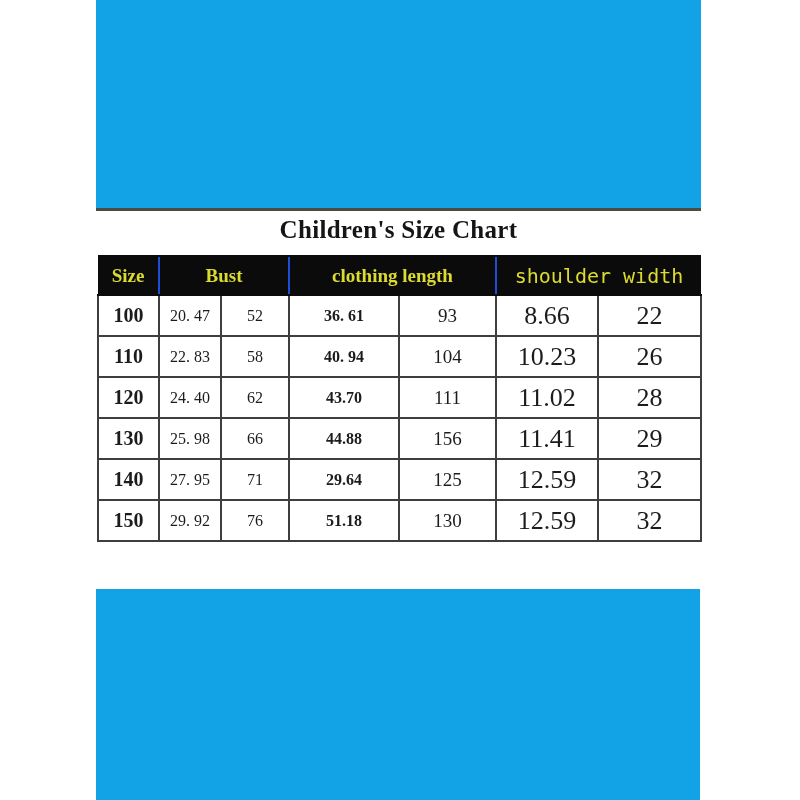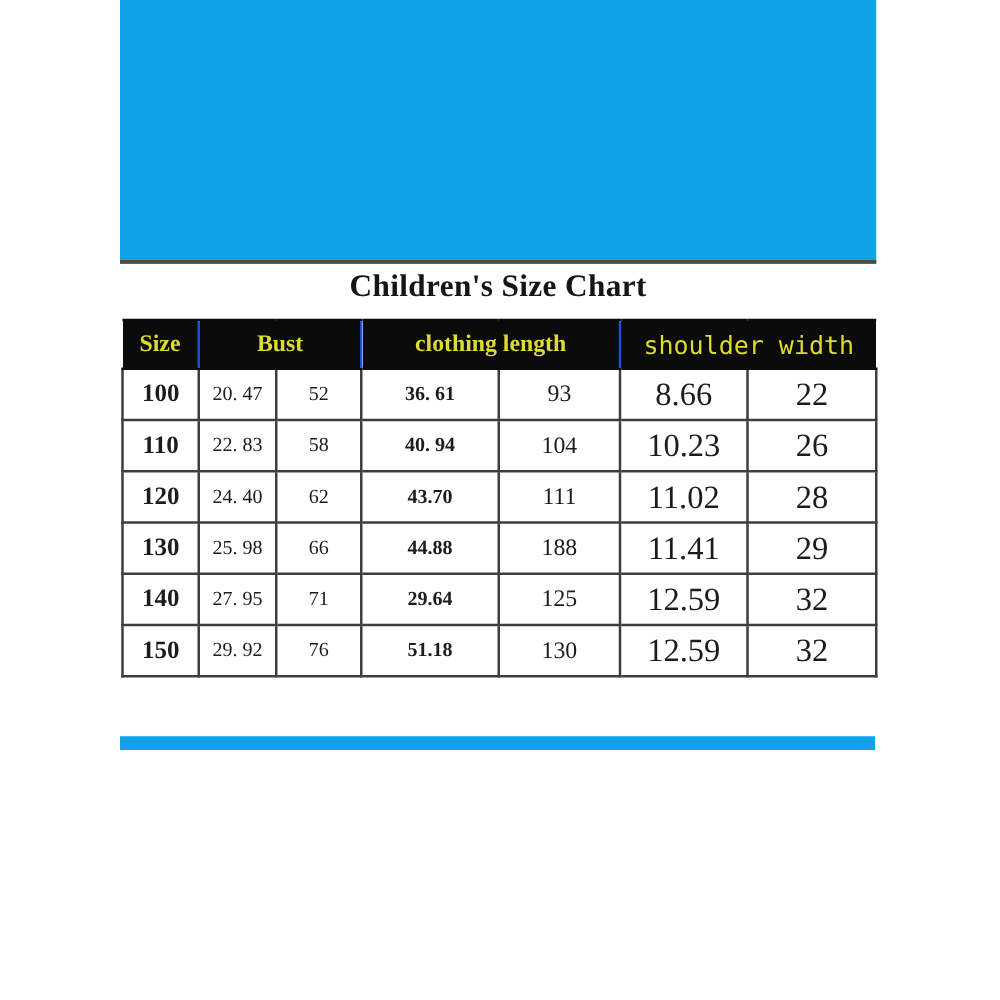--- a/index.html
+++ b/index.html
@@ -3,21 +3,21 @@
 <meta charset="utf-8">
 <style>
   html, body {
     margin: 0;
     padding: 0;
     background: #ffffff;
   }
   .canvas {
     position: relative;
     width: 800px;
-    height: 600px;
+    height: 800px;
     background: #ffffff;
     overflow: hidden;
     font-family: "Liberation Serif", serif;
   }
   .banner-top {
     position: absolute;
     left: 96px;
     top: 0;
     width: 605px;
     height: 208px;
@@ -155,21 +155,21 @@
         <td class="c3">43.70</td>
         <td class="c4">111</td>
         <td class="c5">11.02</td>
         <td class="c6">28</td>
       </tr>
       <tr>
         <td class="c0">130</td>
         <td class="c1">25. 98</td>
         <td class="c2">66</td>
         <td class="c3">44.88</td>
-        <td class="c4">188</td>
+        <td class="c4">156</td>
         <td class="c5">11.41</td>
         <td class="c6">29</td>
       </tr>
       <tr>
         <td class="c0">140</td>
         <td class="c1">27. 95</td>
         <td class="c2">71</td>
         <td class="c3">29.64</td>
         <td class="c4">125</td>
         <td class="c5">12.59</td>

